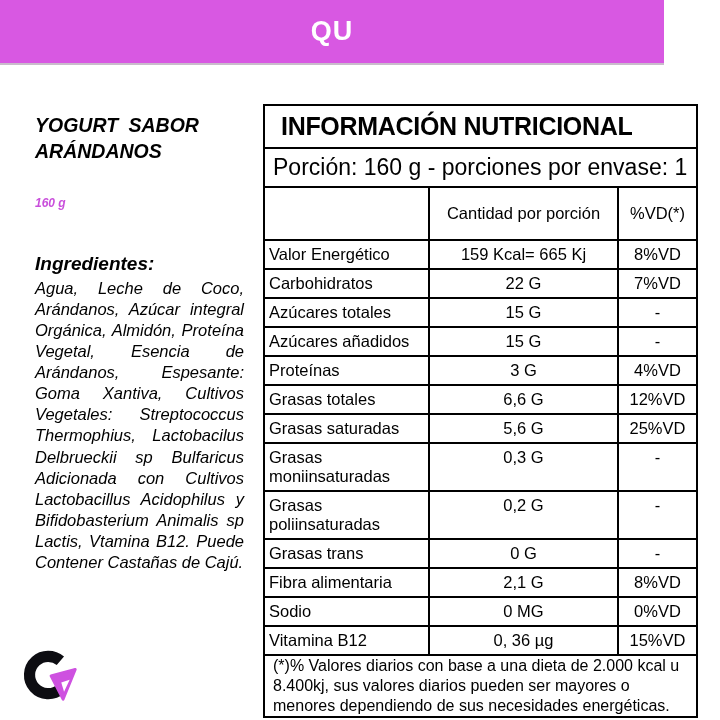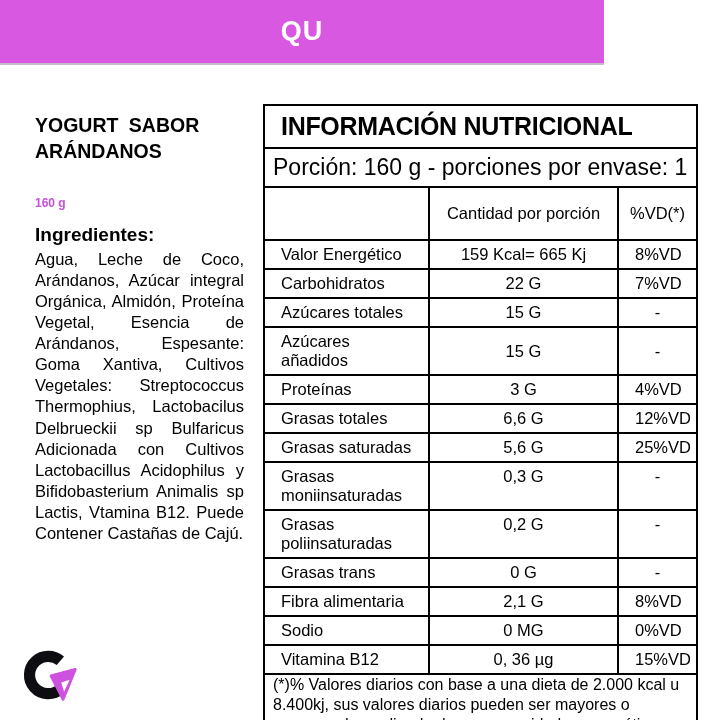--- a/index.html
+++ b/index.html
@@ -2,39 +2,39 @@
 <html><head>
 <meta charset="utf-8">
 <style>
   html,body{margin:0;padding:0;}
   body{
     width:720px;height:720px;position:relative;background:#ffffff;
     font-family:"Liberation Sans", sans-serif;overflow:hidden;color:#000;
   }
   
   .banner{
-    position:absolute;top:0;left:0;width:604px;height:63px;
+    position:absolute;top:0;left:0;width:664px;height:63px;
     background:#d858e2;display:flex;align-items:center;justify-content:center;
     box-shadow:0 2px 0 #c9bccb;
   }
   .banner-title{color:#ffffff;font-size:27px;font-weight:bold;letter-spacing:1px;}
 
   
-  .left-col{position:absolute;left:35px;top:112px;width:209px;}
+  .left-col{position:absolute;left:35px;top:112px;width:209px;font-style:italic;}
   .product-name{font-size:19.5px;font-weight:bold;line-height:1.35;word-spacing:5px;margin:0;}
   .weight{margin-top:31px;font-size:12px;font-weight:bold;color:#c94fdb;}
-  .ing-head{margin-top:14px;font-size:19px;font-weight:bold;}
+  .ing-head{margin-top:43px;font-size:19px;font-weight:bold;}
   .ing-text{margin-top:3px;font-size:16.5px;line-height:1.28;text-align:justify;}
 
   
   table.ntable{
     position:absolute;left:263px;top:104px;width:433px;
     border-collapse:collapse;table-layout:fixed;
   }
-  .ntable td{border:2px solid #000;font-size:16.5px;padding:4px 16px;vertical-align:middle;background:#fff;}
+  .ntable td{border:2px solid #000;font-size:16.5px;padding:4px 4px;vertical-align:middle;background:#fff;}
   .t-title td{font-size:25px;font-weight:bold;letter-spacing:-0.3px;padding:6px 16px;}
   .t-portion td{font-size:23px;padding:5px 8px;}
   .t-colhead td{text-align:center;padding:16px 4px;}
   .cell-label{text-align:left;}
   .cell-amount,.cell-vd{text-align:center;}
   .t-foot td{font-size:16px;line-height:1.26;padding:0 8px;}
 
   
   .logo{position:absolute;left:23px;top:645px;width:56px;height:60px;}
 </style>

